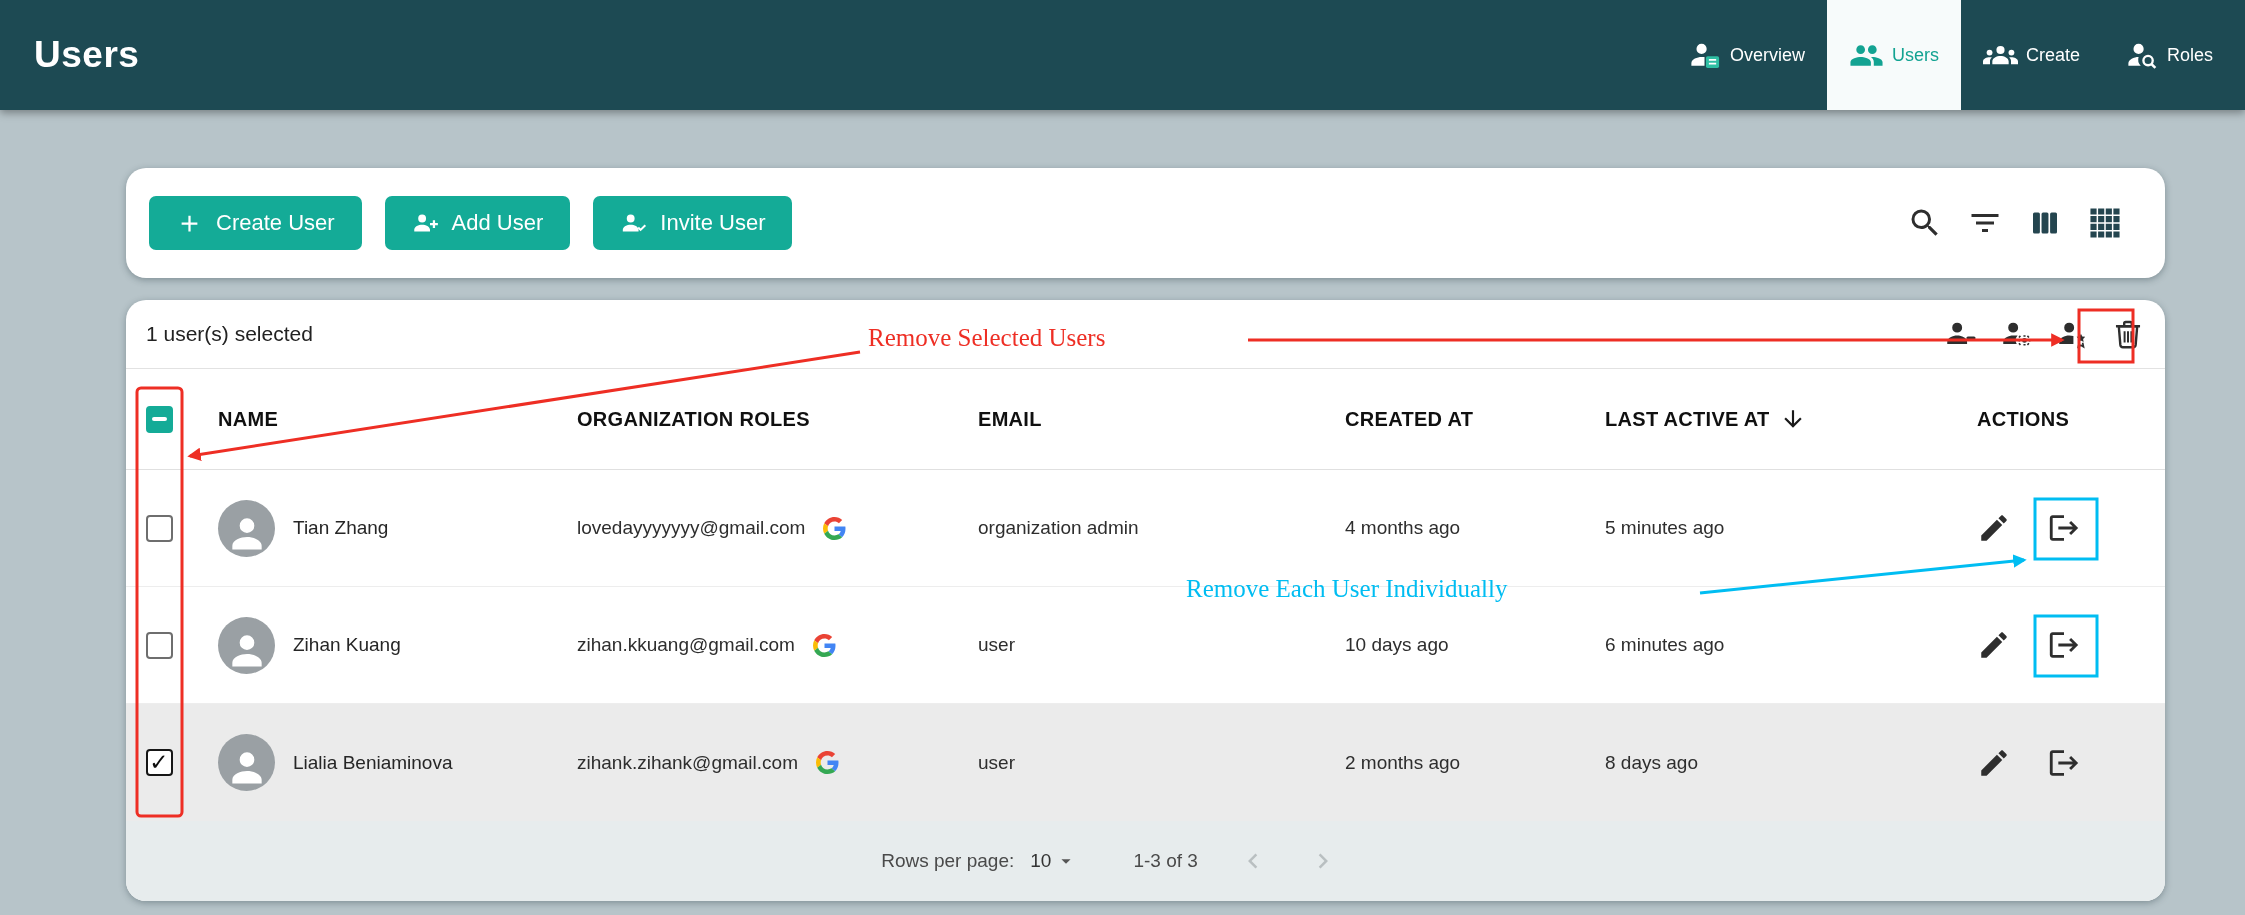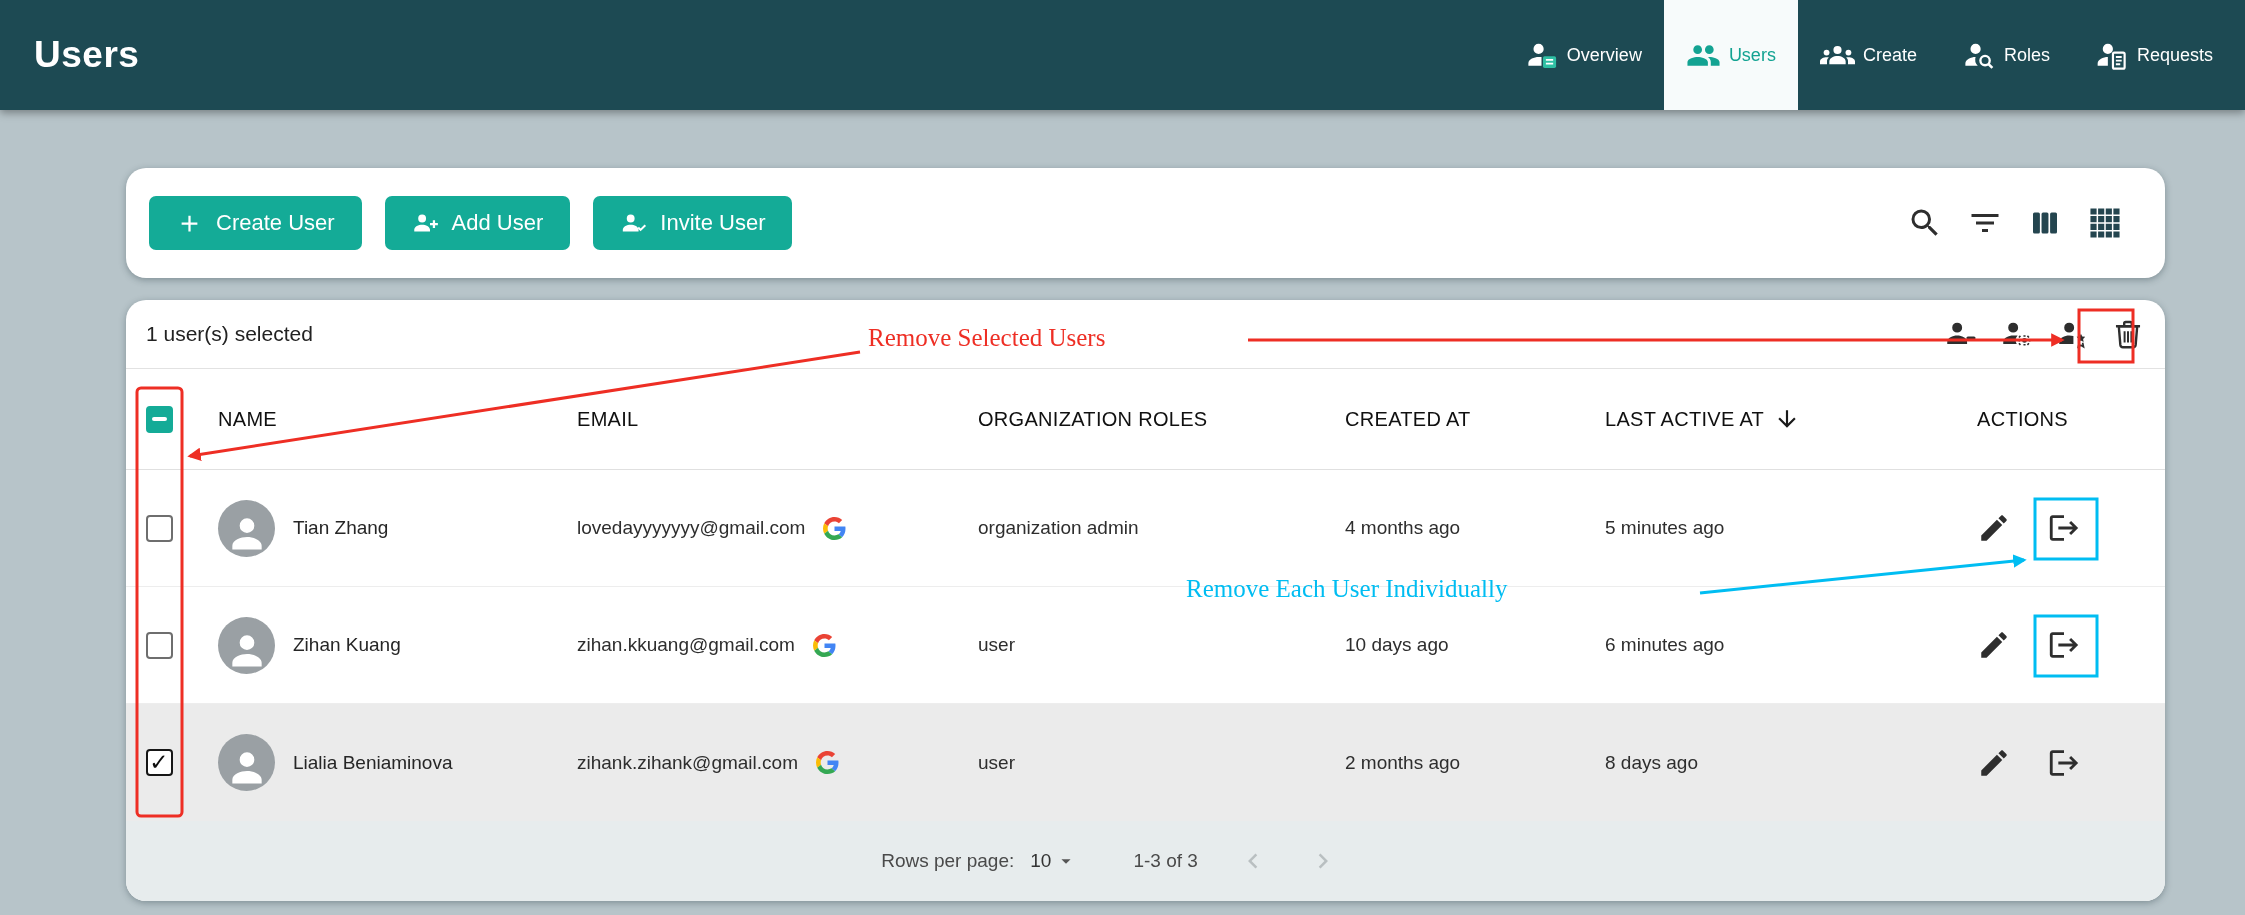--- a/index.html
+++ b/index.html
@@ -30,21 +30,21 @@
 
   
   .table-card{margin-top:22px;overflow:hidden;}
   .selbar{height:69px;display:flex;align-items:center;padding:0 20px;border-bottom:1px solid #e2e2e2;}
   .seltext{font-size:21px;color:#222;}
   .sel-icons{margin-left:auto;display:flex;align-items:center;gap:22px;color:#333;}
   .sel-icons .icon-btn svg{width:34px;height:34px;}
 
   .trow{display:grid;grid-template-columns:66px 385px 401px 367px 260px 360px 1fr;align-items:center;}
   .thead{height:101px;border-bottom:1px solid #e0e0e0;}
-  .th{font-size:20px;font-weight:400;color:#101010;letter-spacing:.3px;display:flex;align-items:center;gap:10px;}
+  .th{font-size:20px;font-weight:700;color:#101010;letter-spacing:.3px;display:flex;align-items:center;gap:10px;}
   .sort-ic{width:26px;height:26px;fill:#1a1a1a;}
   .c-check{display:flex;justify-content:center;}
   .tdata{height:117px;border-bottom:1px solid #ededed;font-size:19px;color:#2e2e2e;}
   .tdata.selected{background:#ebebeb;border-bottom:none;}
   .c-name{display:flex;align-items:center;gap:18px;padding-left:26px;}
   .avatar{width:57px;height:57px;border-radius:50%;background:#9aa0a4;display:flex;align-items:flex-end;justify-content:center;overflow:hidden;flex:none;}
   .avatar svg{width:44px;height:44px;fill:#fff;margin-bottom:2px;}
   .name{font-size:19px;color:#262626;}
   .c-email{display:flex;align-items:center;gap:18px;}
   .gic{width:23px;height:23px;flex:none;}
@@ -207,26 +207,20 @@
             <use href="#i-team"></use>
           </svg>
         <span class="nlabel">Create</span>
       </div>
       <div class="nav-item">
         <svg>
             <use href="#i-role"></use>
           </svg>
         <span class="nlabel">Roles</span>
       </div>
-      <div class="nav-item">
-        <svg>
-            <use href="#i-request"></use>
-          </svg>
-        <span class="nlabel">Requests</span>
-      </div>
     </nav>
   </header>
 
   <main class="main">
 
     <section class="card toolbar">
       <button class="btn">
         <svg>
             <use href="#i-plus"></use>
           </svg>
@@ -294,22 +288,22 @@
               </svg>
             </button>
         </div>
       </div>
 
       <div class="trow thead">
         <div class="c-check">
             <div class="checkbox indeterminate"></div>
           </div>
         <div class="th c-name">NAME</div>
+        <div class="th">ORGANIZATION ROLES</div>
         <div class="th">EMAIL</div>
-        <div class="th">ORGANIZATION ROLES</div>
         <div class="th">CREATED AT</div>
         <div class="th">
           <span>LAST ACTIVE AT</span>
           <svg class="sort-ic">
               <use href="#i-arrow-down"></use>
             </svg>
         </div>
         <div class="th" style="padding-left:12px;">ACTIONS</div>
       </div>
 

